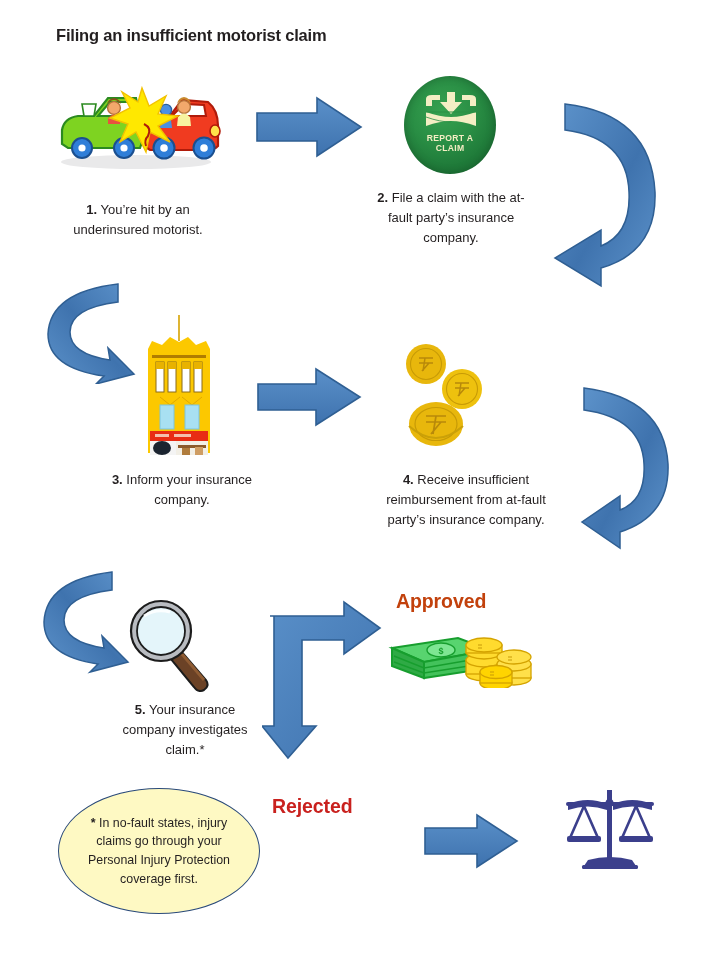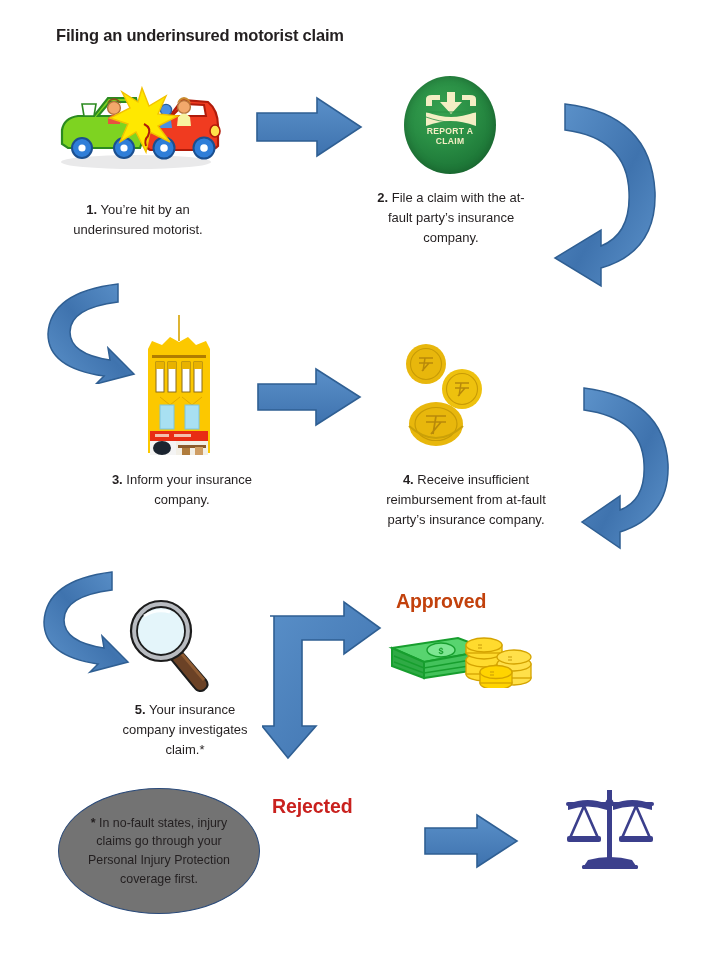--- a/index.html
+++ b/index.html
@@ -50,21 +50,21 @@
   .status-approved { color: #c2410c; }
   .status-rejected { color: #C9211E; }
 
   
   #footnote-oval {
     left: 58px;
     top: 788px;
     width: 202px;
     height: 126px;
     border-radius: 50%;
-    background: #737373;
+    background: #fef9c3;
     border: 1.4px solid #2a4a7a;
     box-sizing: border-box;
     display: flex;
     align-items: center;
     justify-content: flex-start;
   }
   #footnote-oval .caption {
     font-size: 12.4px;
     line-height: 1.5;
     padding: 0 14px;
@@ -78,35 +78,35 @@
     height: 98px;
     border-radius: 50%;
     background:
       radial-gradient(circle at 42% 36%, #36a150 0%, #2a8f45 38%, #1f7a39 68%, #196a31 100%);
     box-shadow: inset 0 0 10px rgba(0,0,0,0.22);
     overflow: hidden;
   }
   #report-claim-badge .badge-text {
     position: absolute;
     left: 0; right: 0;
-    top: 51px;
+    top: 58px;
     text-align: center;
     color: #f4eec4;
     font-size: 8.6px;
     font-weight: bold;
     letter-spacing: 0.3px;
     line-height: 1.12;
   }
 </style>
 </head>
 <body>
 
 <div class="canvas">
 
-  <div class="abs" id="page-title">Filing an underinsured motorist claim</div>
+  <div class="abs" id="page-title">Filing an insufficient motorist claim</div>
 
   <div class="abs" style="left:48px; top:74px; width:175px; height:100px;">
     <svg viewBox="0 0 175 100" width="175" height="100">
       <ellipse cx="88" cy="88" rx="75" ry="7" fill="#e9e9ea"></ellipse>
 
       <path d="M14 70 L14 56 Q16 44 30 42 L46 42 L60 24 L88 24 L92 44 L96 62 L92 74 L20 74 Z" fill="#7ed321" stroke="#2b8a1f" stroke-width="2.2"></path>
       <path d="M50 42 L62 28 L84 28 L86 42 Z" fill="#ffffff" stroke="#2b8a1f" stroke-width="2"></path>
       <path d="M36 42 L34 30 L48 30 L46 42 Z" fill="#ffffff" stroke="#2b8a1f" stroke-width="1.6"></path>
       <circle cx="34" cy="74" r="10" fill="#2f7ed8" stroke="#1b4f8f" stroke-width="2"></circle>
       <circle cx="34" cy="74" r="3.6" fill="#ffffff"></circle>

